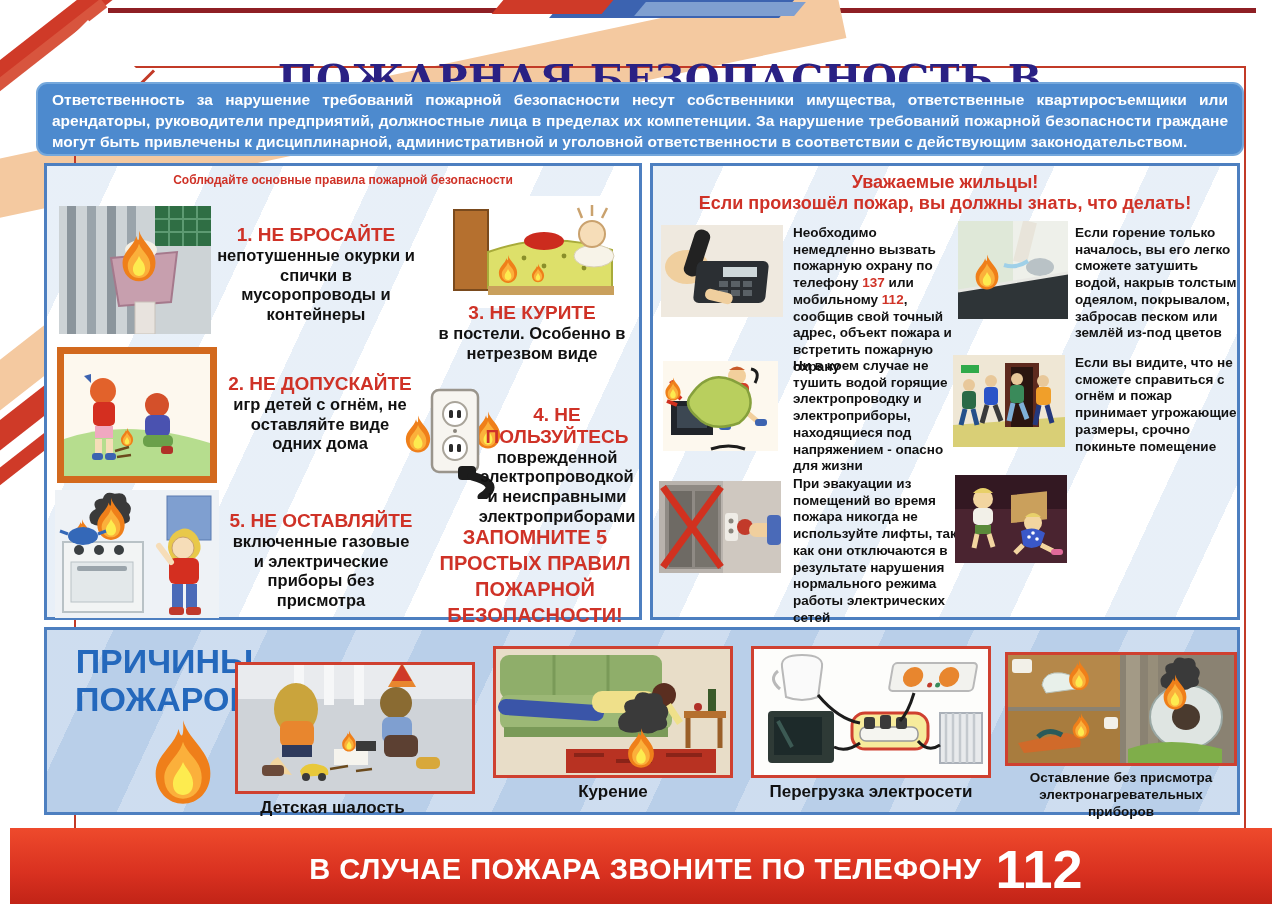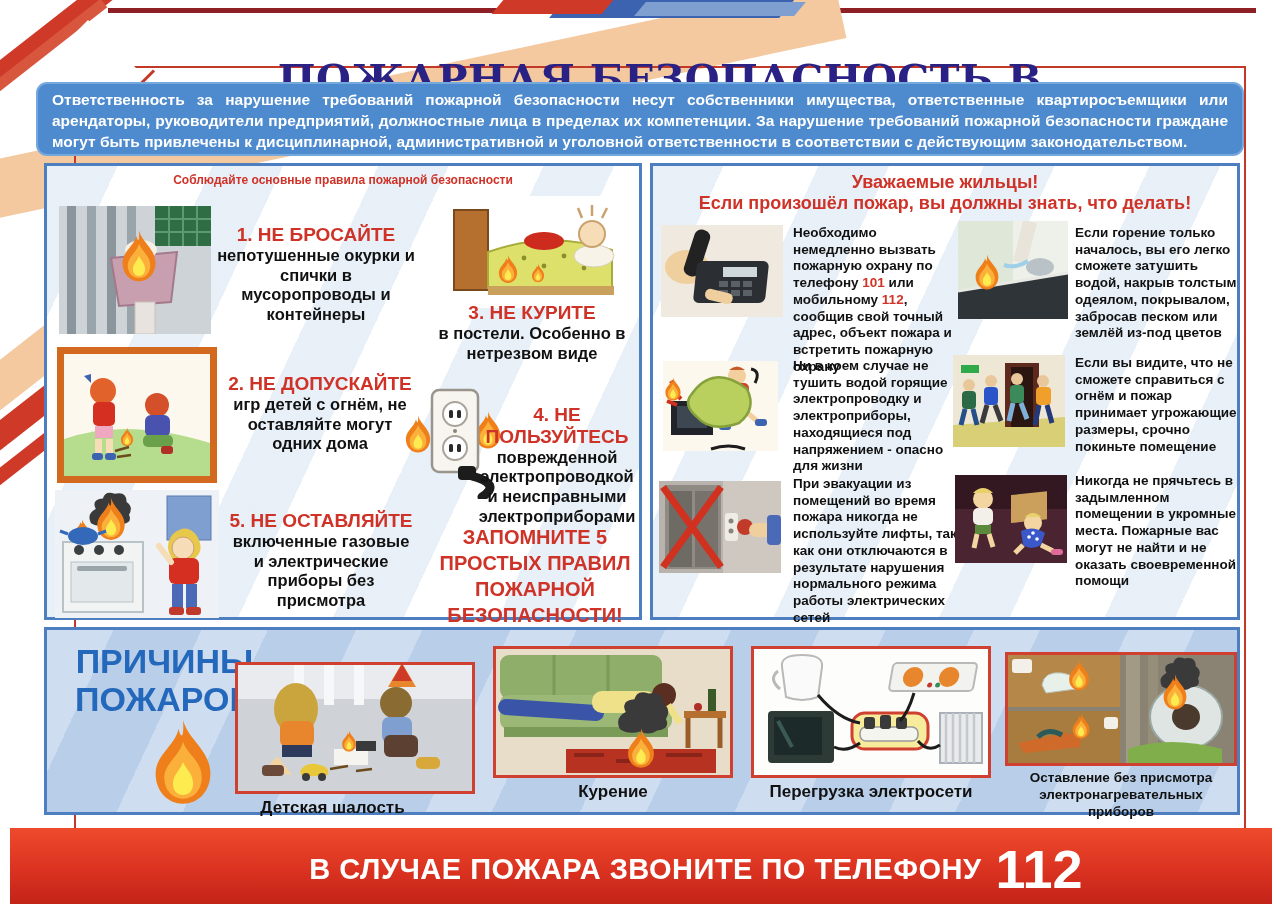--- a/index.html
+++ b/index.html
@@ -145,21 +145,21 @@
         <rect x="48" y="106" width="11" height="7" rx="3" fill="#3c63b0"></rect>
       <circle cx="100" cy="58" r="12" fill="#d4502a"></circle>
       <rect x="88" y="68" width="25" height="22" rx="6" fill="#4a52b0"></rect>
       <rect x="86" y="88" width="30" height="12" rx="5" fill="#6aa04a"></rect>
       <rect x="104" y="99" width="12" height="8" rx="3" fill="#b03028"></rect>
       <use href="#flame" x="62" y="80" width="16" height="20"></use>
       <path d="M58 104 l14 -4 M60 110 l14 -2" stroke="#6b4a1d" stroke-width="2.5"></path>
     </svg>
     <div class="rule" style="left:178px;top:207px;width:190px;">
       <div class="rule-num">2. НЕ ДОПУСКАЙТЕ</div>
-      <div class="rule-text">игр детей с огнём, не оставляйте могут одних дома</div>
+      <div class="rule-text">игр детей с огнём, не оставляйте виде одних дома</div>
     </div>
 
     <svg class="abs" style="left:355px;top:218px;" width="105" height="115" viewBox="0 0 105 115">
       <use href="#flame" x="0" y="18" width="32" height="64"></use>
       <use href="#flame" x="70" y="14" width="32" height="64"></use>
       <rect x="30" y="6" width="46" height="82" rx="7" fill="#f7f5f0" stroke="#9a958c" stroke-width="2.5"></rect>
       <circle cx="53" cy="30" r="12" fill="#ffffff" stroke="#a9a49a" stroke-width="2"></circle>
       <rect x="47" y="26" width="4" height="8" rx="1.5" fill="#2b2b2b"></rect>
         <rect x="55" y="26" width="4" height="8" rx="1.5" fill="#2b2b2b"></rect>
       <circle cx="53" cy="64" r="12" fill="#ffffff" stroke="#a9a49a" stroke-width="2"></circle>
@@ -219,21 +219,21 @@
         <rect x="58" y="56" width="9" height="6"></rect>
           <rect x="70" y="56" width="9" height="6"></rect>
           <rect x="82" y="56" width="9" height="6"></rect>
         <rect x="58" y="65" width="9" height="6"></rect>
           <rect x="70" y="65" width="9" height="6"></rect>
           <rect x="82" y="65" width="9" height="6"></rect>
       </g>
       <rect x="44" y="66" width="28" height="11" rx="5" fill="#f0cf9e" transform="rotate(14 58 71)"></rect>
     </svg>
     <div class="tip-text" style="left:140px;top:59px;width:168px;">
-      <span>Необходимо немедленно вызвать пожарную охрану по телефону </span><span class="phone-num">101</span><span> или мобильному </span><span class="phone-num">112</span><span>, сообщив свой точный адрес, объект пожара и встретить пожарную охрану</span>
+      <span>Необходимо немедленно вызвать пожарную охрану по телефону </span><span class="phone-num">137</span><span> или мобильному </span><span class="phone-num">112</span><span>, сообщив свой точный адрес, объект пожара и встретить пожарную охрану</span>
     </div>
 
     <svg class="abs" style="left:305px;top:55px;" width="110" height="98" viewBox="0 0 110 98">
       <rect width="55" height="98" fill="#dfe8d8"></rect>
         <rect x="55" width="55" height="98" fill="#eef0ea"></rect>
       <rect x="60" y="0" width="14" height="42" fill="#e8e4da" transform="rotate(14 67 21)"></rect>
       <ellipse cx="82" cy="46" rx="14" ry="9" fill="#b9c2c6"></ellipse>
       <path d="M0 70 L110 52 L110 98 L0 98 Z" fill="#2e3437"></path>
       <path d="M0 70 L110 52" stroke="#e8e8e4" stroke-width="3"></path>
       <use href="#flame" x="14" y="30" width="30" height="42"></use>
@@ -310,21 +310,20 @@
       <path d="M22 59 l-3 14 M34 59 l4 13" stroke="#f2d5a0" stroke-width="5"></path>
       <circle cx="78" cy="48" r="9" fill="#f2d5a0"></circle>
       <path d="M70 42 q8 -8 16 0" fill="#e8d06a"></path>
       <path d="M66 56 q12 -6 24 2 l-4 12 q-10 6 -18 0 Z" fill="#3a58c8"></path>
       <circle cx="74" cy="62" r="1.8" fill="#fff"></circle>
         <circle cx="82" cy="64" r="1.8" fill="#fff"></circle>
         <circle cx="78" cy="58" r="1.8" fill="#fff"></circle>
       <path d="M86 70 l12 6 M68 70 l-8 8" stroke="#f2d5a0" stroke-width="5"></path>
       <rect x="96" y="74" width="12" height="6" rx="3" fill="#e06a9a"></rect>
     </svg>
-    <div class="tip-text" style="left:422px;top:307px;width:166px;">Никогда не прячьтесь в задымленном помещении в укромные места. Пожарные вас могут не найти и не оказать своевременной помощи</div>
   </section>
 
   <section class="causes">
     <div class="causes-title">
       <div>ПРИЧИНЫ</div>
       <div>ПОЖАРОВ</div>
     </div>
     <svg class="abs" style="left:100px;top:88px;" width="72" height="88" viewBox="0 0 100 120">
       <use href="#flame" width="100" height="120"></use>
     </svg>

